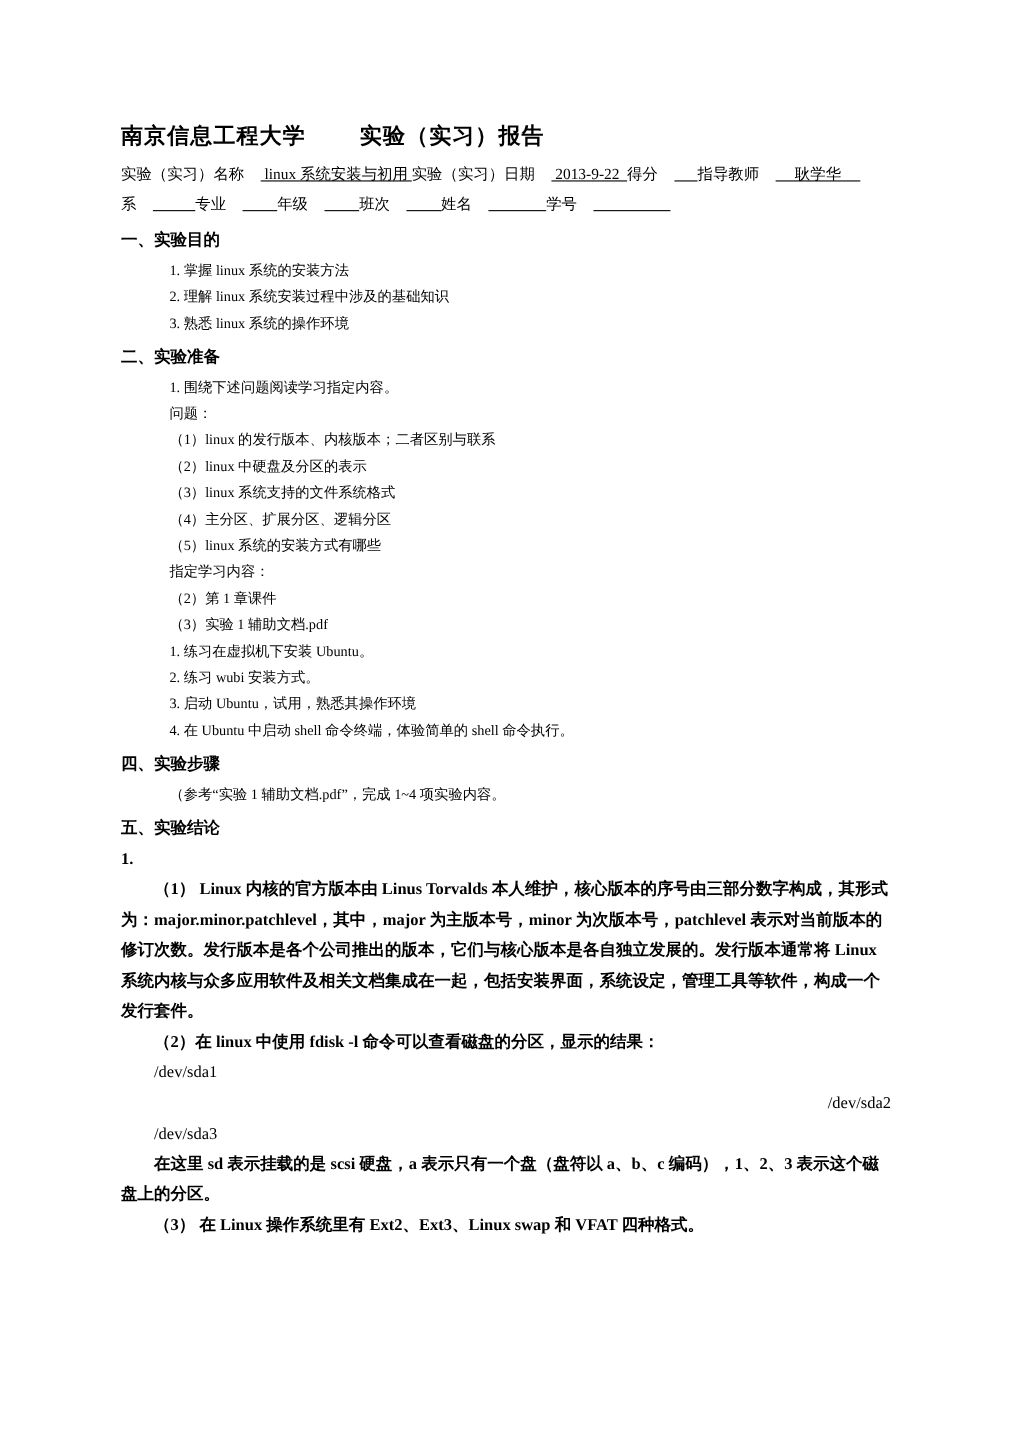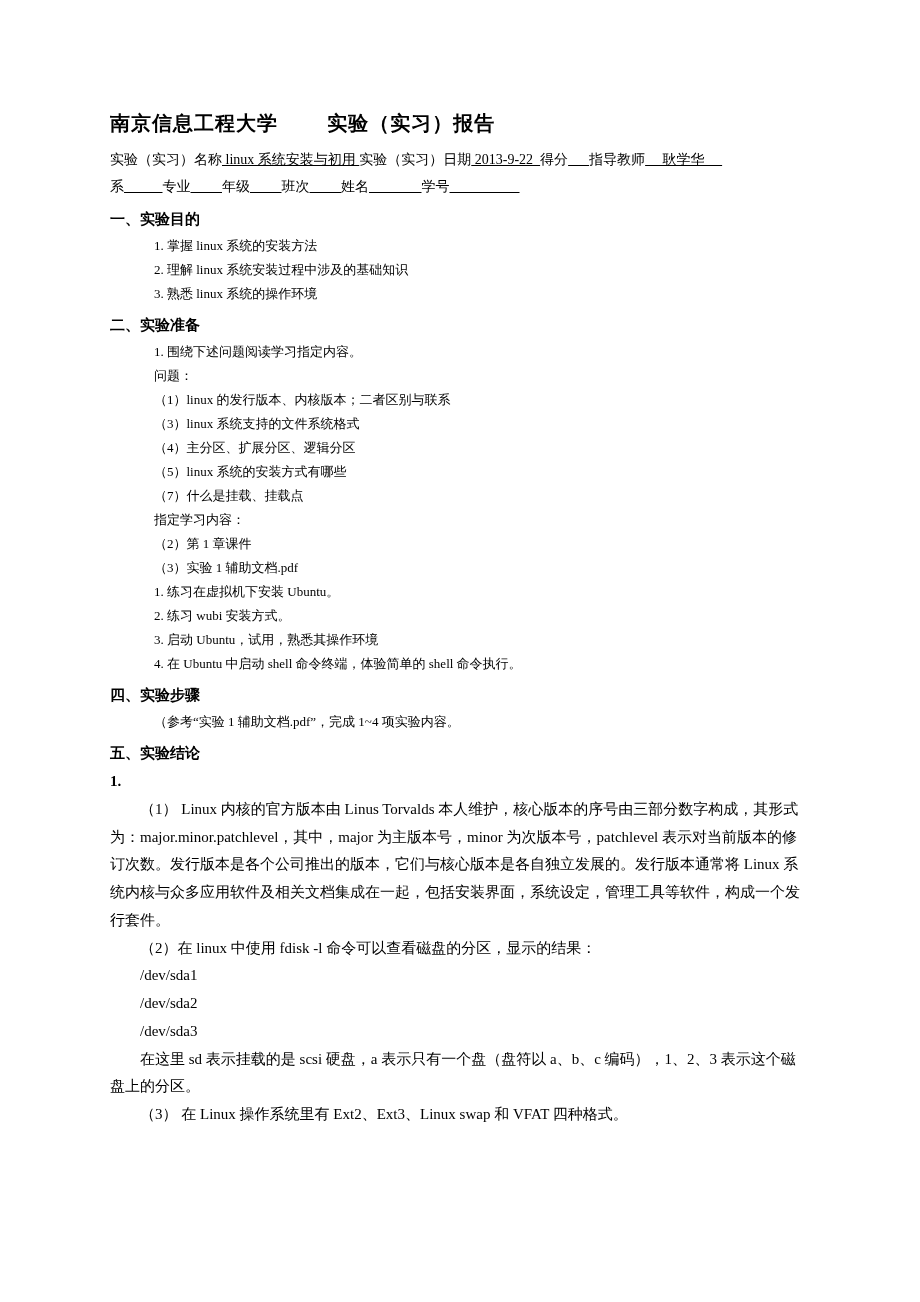--- a/index.html
+++ b/index.html
@@ -29,38 +29,40 @@
   .title-line .seg2 { display: inline-block; }
 
   .meta-line {
     font-size: 14px;
     line-height: 1.9;
   }
   .meta-line .u {
     text-decoration: underline;
     text-decoration-skip-ink: none;
     white-space: pre;
+    margin-left: 15px;
   }
 
   .section-head {
     font-weight: bold;
     font-size: 15px;
     margin-top: 6px;
     line-height: 1.85;
   }
   .item-1 {
     margin-left: 44px;
     font-size: 13px;
     line-height: 1.85;
   }
   .para {
     font-size: 15px;
     line-height: 1.85;
     text-indent: 2em;
     margin-left: 0;
+    font-weight: bold;
   }
   .para-noindent {
     font-size: 15px;
     line-height: 1.85;
     margin-left: 44px;
   }
 </style>
 </head>
 <body>
 
@@ -82,40 +84,40 @@
 
   <div class="section-head">一、实验目的</div>
   <div class="item-1">1.  掌握 linux 系统的安装方法</div>
   <div class="item-1">2.  理解 linux 系统安装过程中涉及的基础知识</div>
   <div class="item-1">3.  熟悉 linux 系统的操作环境</div>
 
   <div class="section-head">二、实验准备</div>
   <div class="item-1">1.  围绕下述问题阅读学习指定内容。</div>
   <div class="item-1">问题：</div>
   <div class="item-1">（1）linux 的发行版本、内核版本；二者区别与联系</div>
+  <div class="item-1">（2）linux 中硬盘及分区的表示</div>
   <div class="item-1">（3）linux 系统支持的文件系统格式</div>
   <div class="item-1">（4）主分区、扩展分区、逻辑分区</div>
   <div class="item-1">（5）linux 系统的安装方式有哪些</div>
-  <div class="item-1">（7）什么是挂载、挂载点</div>
   <div class="item-1">指定学习内容：</div>
   <div class="item-1">（2）第 1 章课件</div>
   <div class="item-1">（3）实验 1 辅助文档.pdf</div>
 
   <div class="item-1">1.  练习在虚拟机下安装 Ubuntu。</div>
   <div class="item-1">2.  练习 wubi 安装方式。</div>
   <div class="item-1">3.  启动 Ubuntu，试用，熟悉其操作环境</div>
   <div class="item-1">4.  在 Ubuntu 中启动 shell 命令终端，体验简单的 shell 命令执行。</div>
 
   <div class="section-head">四、实验步骤</div>
   <div class="item-1">（参考“实验 1 辅助文档.pdf”，完成 1~4 项实验内容。</div>
 
   <div class="section-head">五、实验结论</div>
   <div class="section-head" style="margin-top:0;">1.</div>
 
   <div class="para">（1）  Linux 内核的官方版本由 Linus Torvalds 本人维护，核心版本的序号由三部分数字构成，其形式为：major.minor.patchlevel，其中，major 为主版本号，minor 为次版本号，patchlevel 表示对当前版本的修订次数。发行版本是各个公司推出的版本，它们与核心版本是各自独立发展的。发行版本通常将 Linux 系统内核与众多应用软件及相关文档集成在一起，包括安装界面，系统设定，管理工具等软件，构成一个发行套件。</div>
   <div class="para">（2）在 linux 中使用 fdisk -l  命令可以查看磁盘的分区，显示的结果：</div>
   <div class="para-noindent" style="margin-left:30px;">/dev/sda1</div>
-  <div class="para-noindent" style="margin-left:30px;">/dev/sda2</div>
+  <div class="para-noindent" style="margin-left:30px;text-align:right;">/dev/sda2</div>
   <div class="para-noindent" style="margin-left:30px;">/dev/sda3</div>
   <div class="para">在这里 sd 表示挂载的是 scsi 硬盘，a 表示只有一个盘（盘符以 a、b、c 编码），1、2、3 表示这个磁盘上的分区。</div>
   <div class="para">（3）  在 Linux 操作系统里有 Ext2、Ext3、Linux swap 和 VFAT 四种格式。</div>
 
 </div>
 
 </body></html>

